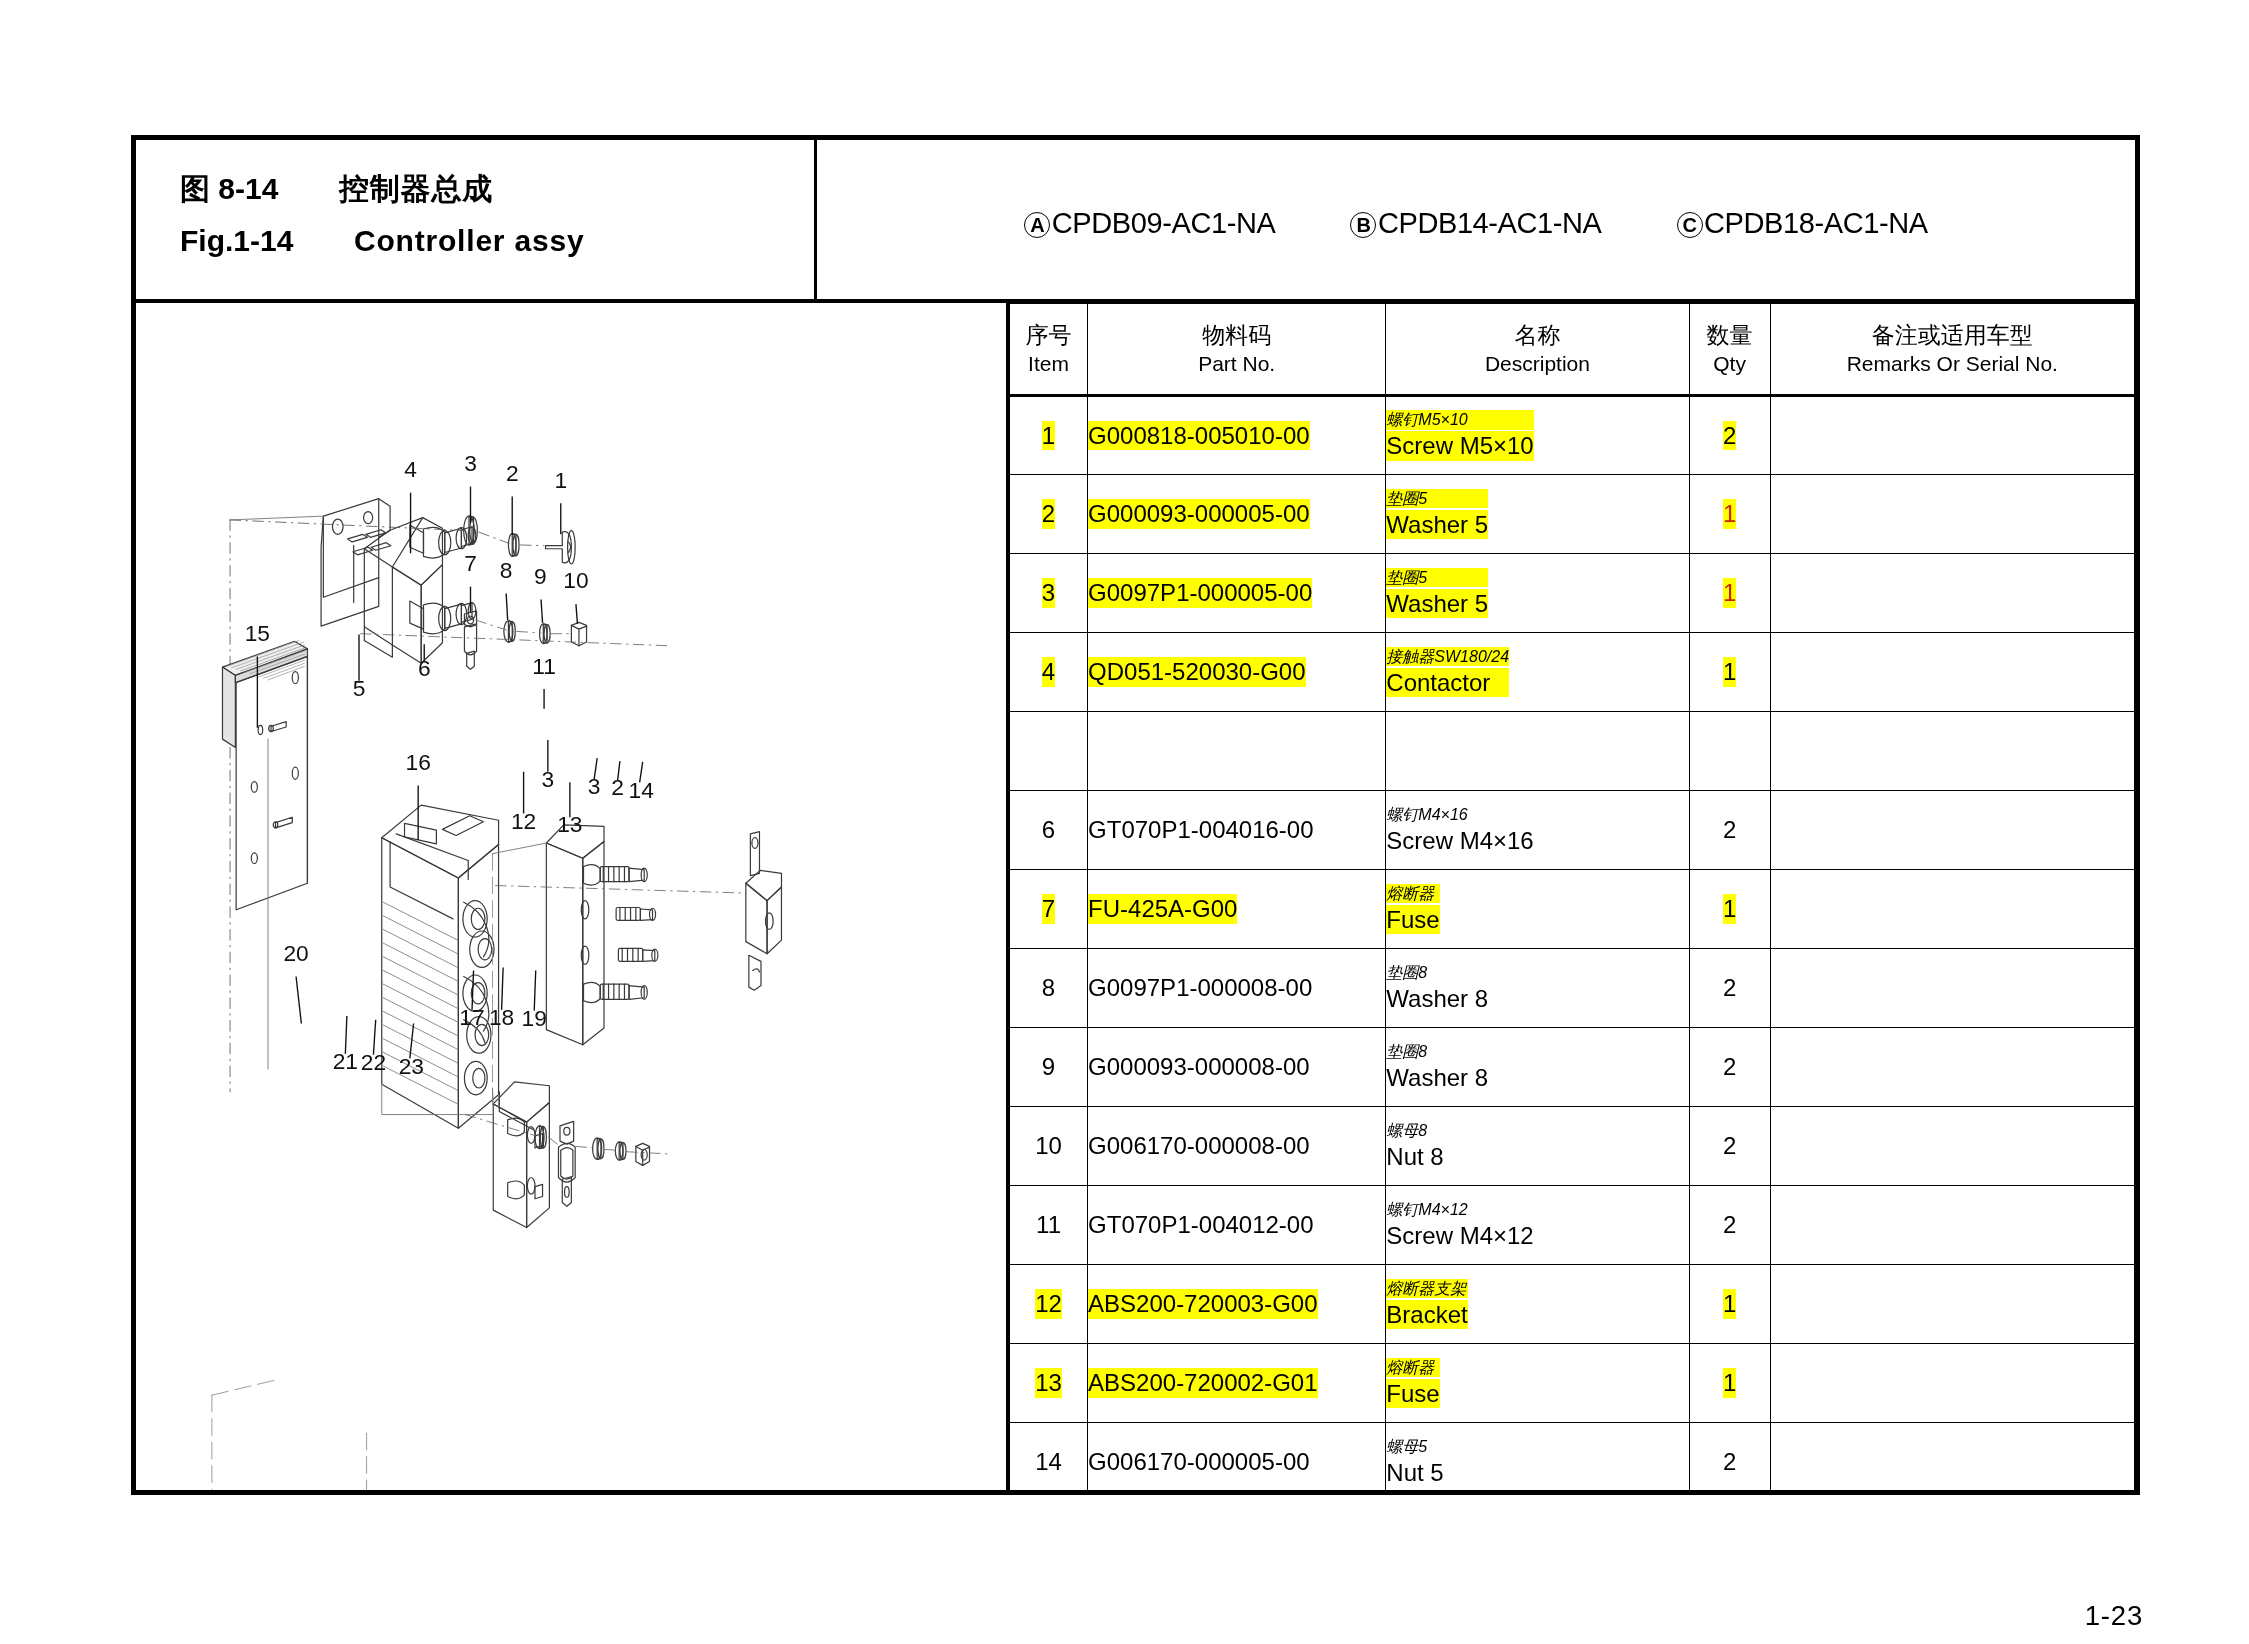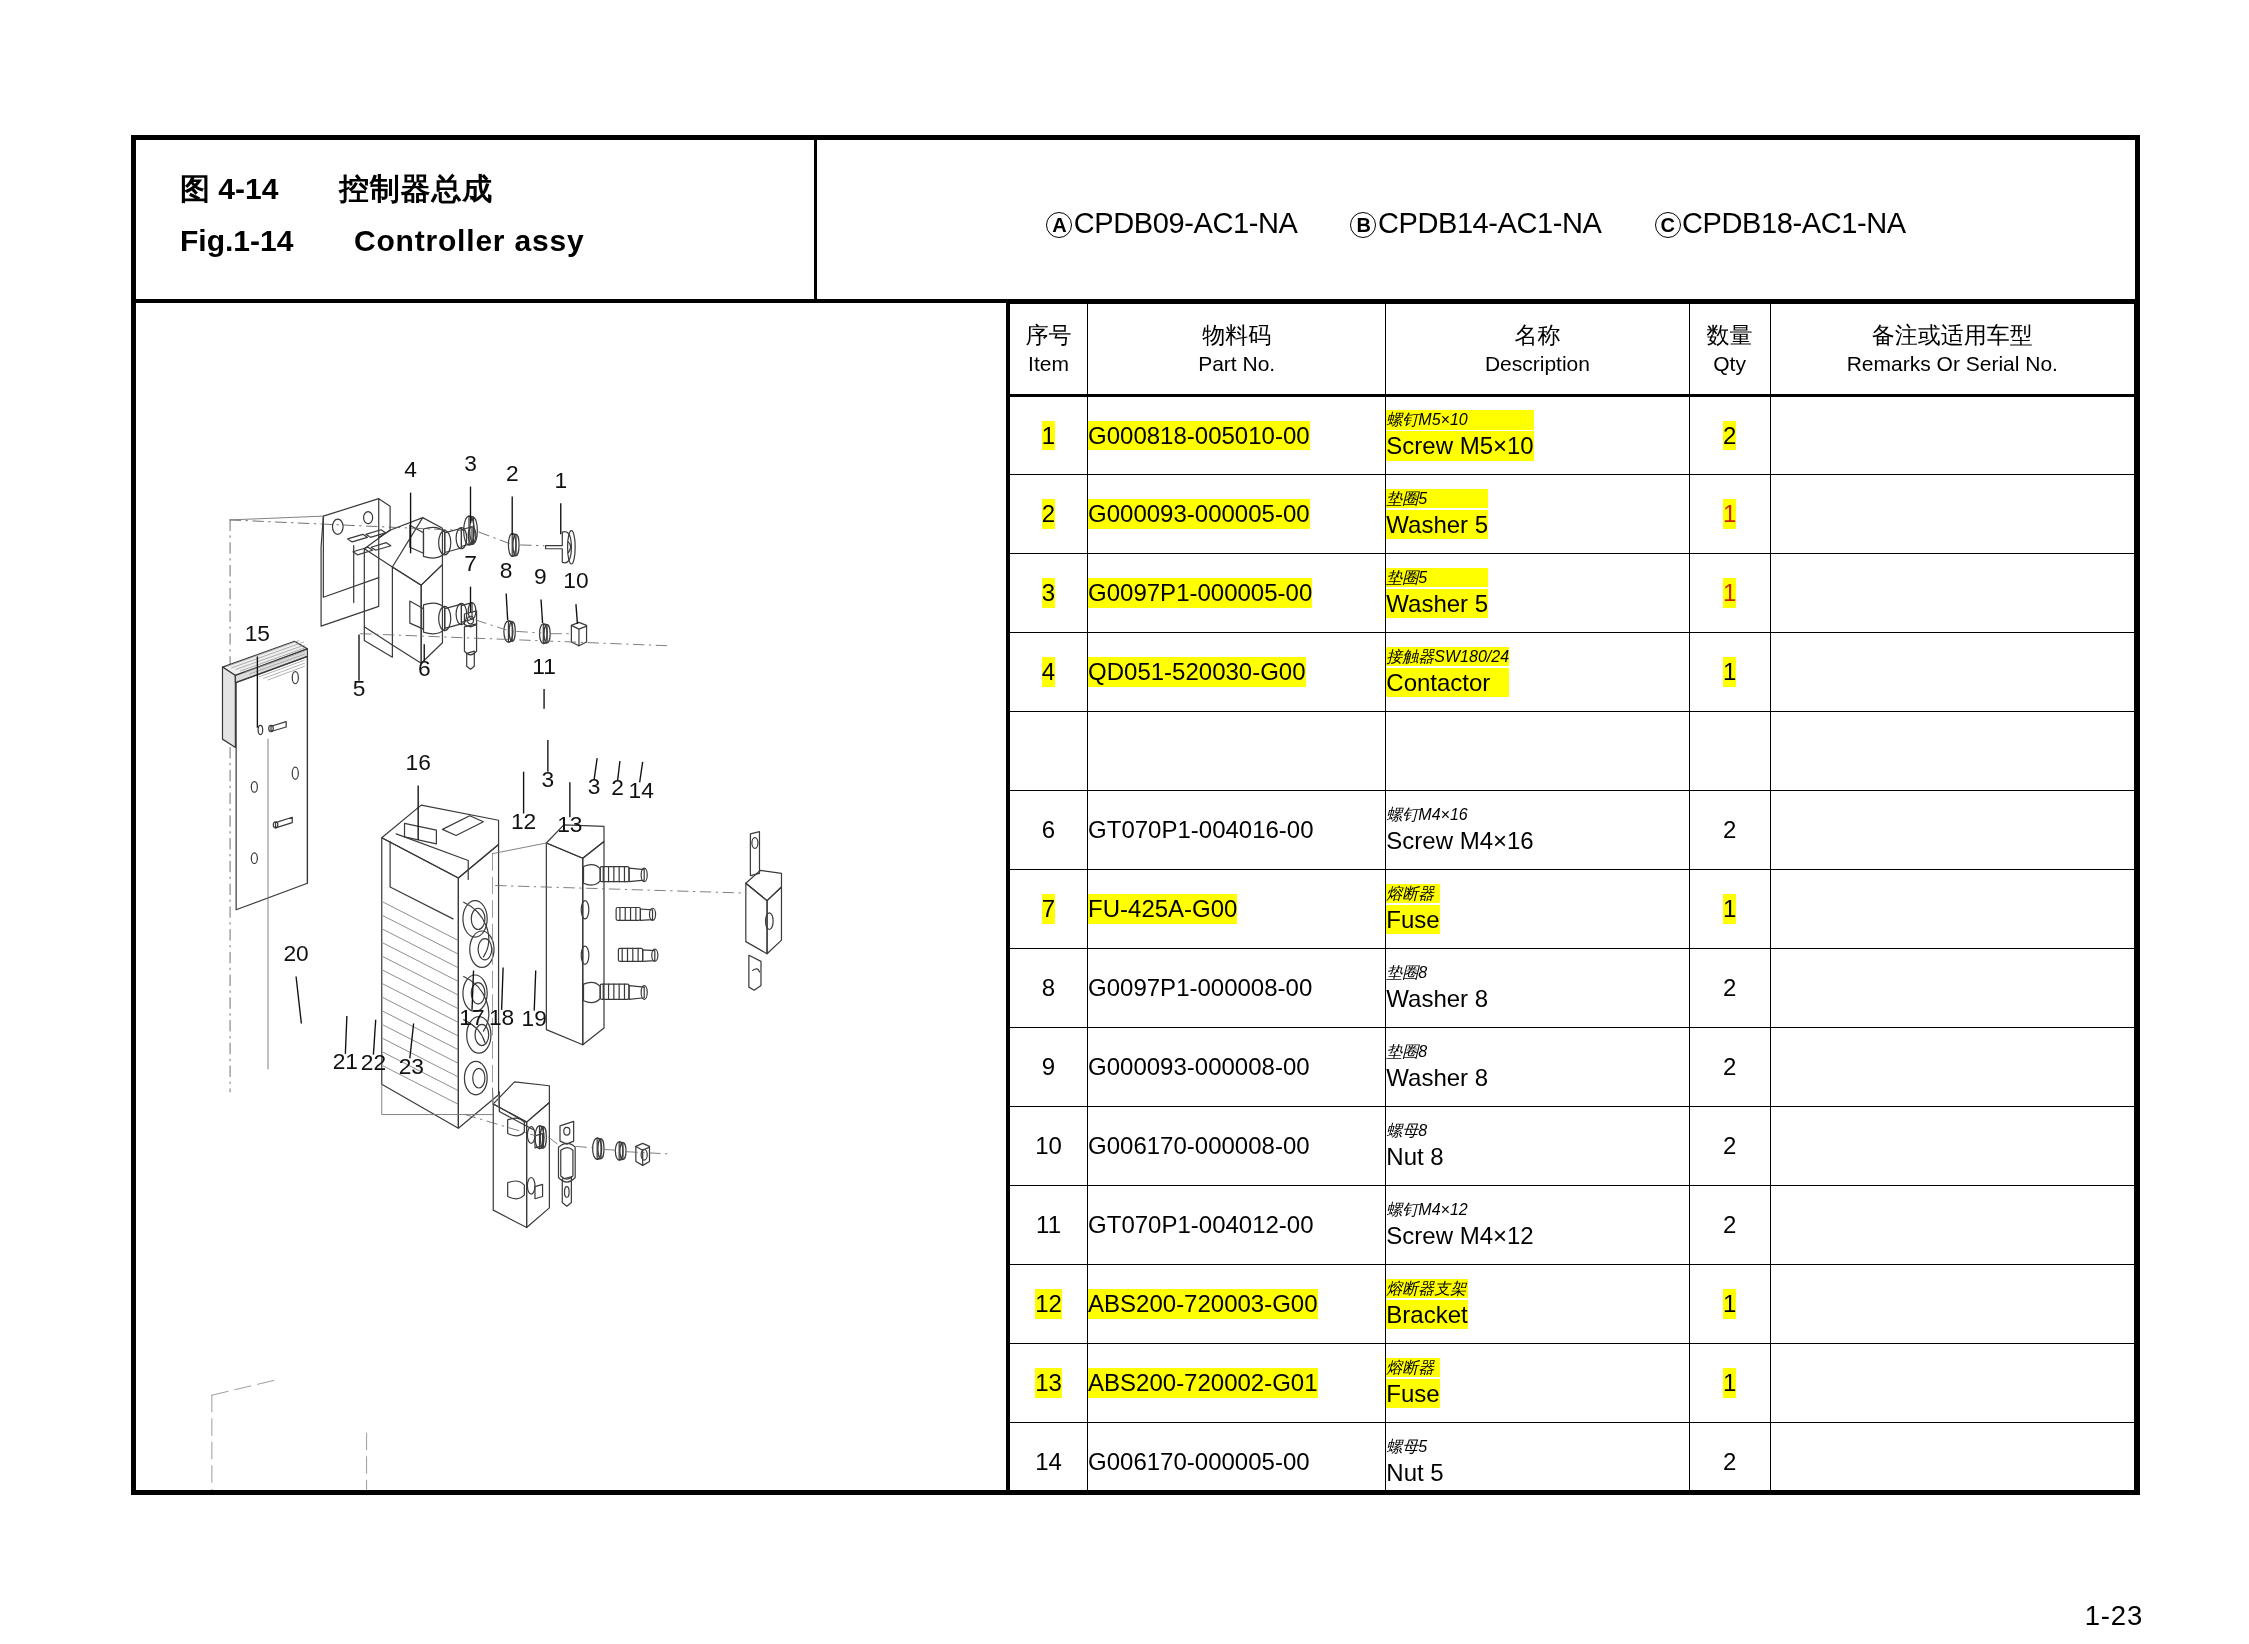--- a/index.html
+++ b/index.html
@@ -69,21 +69,21 @@
 
   #models-block {
     position: absolute;
     left: 681px;
     top: 0;
     right: 0;
     height: 100%;
     display: flex;
     align-items: center;
     justify-content: center;
-    gap: 53px;
+    gap: 75px;
     padding-top: 7.6px;
     box-sizing: border-box;
   }
   .model-item {
     font-size: 29px;
     white-space: nowrap;
     letter-spacing: -0.4px;
   }
   .circ {
     display: inline-block;
@@ -185,21 +185,21 @@
 </style>
 </head>
 <body>
 
 <div id="page-frame">
 
   <div id="header-band">
 
     <div id="title-block">
       <div class="title-row">
-        <span class="title-num">图 4-14</span>
+        <span class="title-num">图 8-14</span>
         <span class="title-name">控制器总成</span>
       </div>
       <div class="title-row">
         <span class="title-num">Fig.1-14</span>
         <span class="title-name">Controller assy</span>
       </div>
     </div>
 
     <div id="models-block">
       <div class="model-item">

